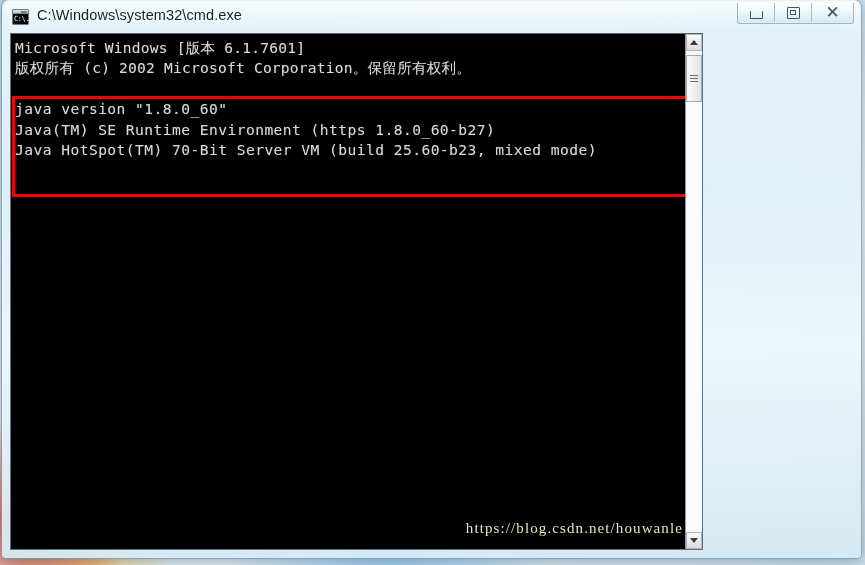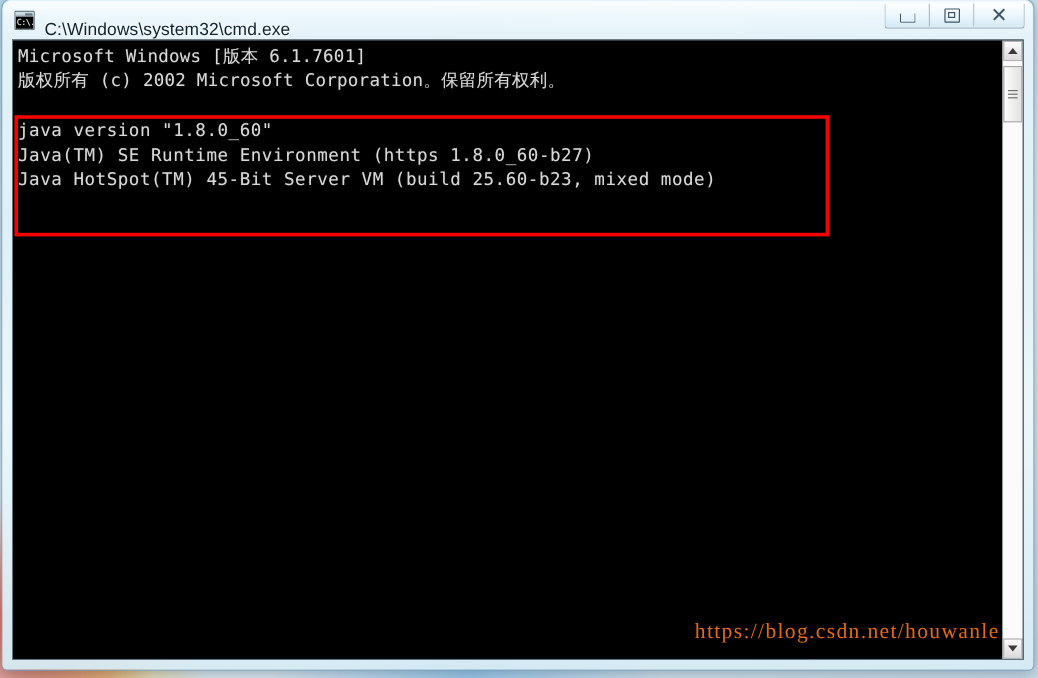--- a/index.html
+++ b/index.html
@@ -109,21 +109,20 @@
 
   #title-text {
     position: absolute;
     left: 35px;
     top: 7px;
     font-size: 14.5px;
     color: #10232e;
     letter-spacing: 0.1px;
     text-shadow: 0 0 4px rgba(255,255,255,0.95), 0 0 7px rgba(255,255,255,0.8);
     white-space: nowrap;
-    margin-top: 10px;
   }
 
   
   #caption-buttons {
     position: absolute;
     right: 7px;
     top: 3px;
     display: flex;
     height: 21px;
     border: 1px solid #9fb4c2;
@@ -175,21 +174,21 @@
     color: #3d5566;
     font-weight: 400;
     letter-spacing: 0;
   }
 
   
   #console-outer {
     position: absolute;
     left: 8px;
     top: 33px;
-    width: 843px;
+    width: 693px;
     height: 517px;
     background: #000;
     border: 1px solid #5e7280;
     border-top-color: #4e626f;
     box-sizing: border-box;
     box-shadow: inset 1px 1px 0 rgba(255,255,255,0.10);
     display: flex;
   }
 
   #console-text {
@@ -226,23 +225,23 @@
     box-sizing: border-box;
     pointer-events: none;
   }
 
   
   #watermark {
     position: absolute;
     right: 2px;
     bottom: 12px;
     font-family: "Liberation Serif", "DejaVu Serif", serif;
-    font-size: 18px;
+    font-size: 15px;
     letter-spacing: 1.1px;
-    color: #f97316;
+    color: #fef9c3;
     white-space: nowrap;
     opacity: 0.92;
     text-align: center;
   }
 
   
   #scrollbar {
     flex: 0 0 17px;
     width: 17px;
     position: relative;
@@ -344,21 +343,21 @@
 
     <div id="console-outer">
 
       <div id="console-text">
 
         <div class="line cjk">Microsoft Windows [版本 6.1.7601]</div>
         <div class="line cjk">版权所有 (c) 2002 Microsoft Corporation。保留所有权利。</div>
         <div class="spacer"></div>
         <div class="line">java version "1.8.0_60"</div>
         <div class="line">Java(TM) SE Runtime Environment (https 1.8.0_60-b27)</div>
-        <div class="line">Java HotSpot(TM) 45-Bit Server VM (build 25.60-b23, mixed mode)</div>
+        <div class="line">Java HotSpot(TM) 70-Bit Server VM (build 25.60-b23, mixed mode)</div>
         <div class="spacer"></div>
 
         <div id="red-box"></div>
 
         <div id="watermark">https://blog.csdn.net/houwanle</div>
       </div>
 
       <div id="scrollbar">
         <div class="sb-arrow" id="sb-up">
           <span class="tri-up"></span>

